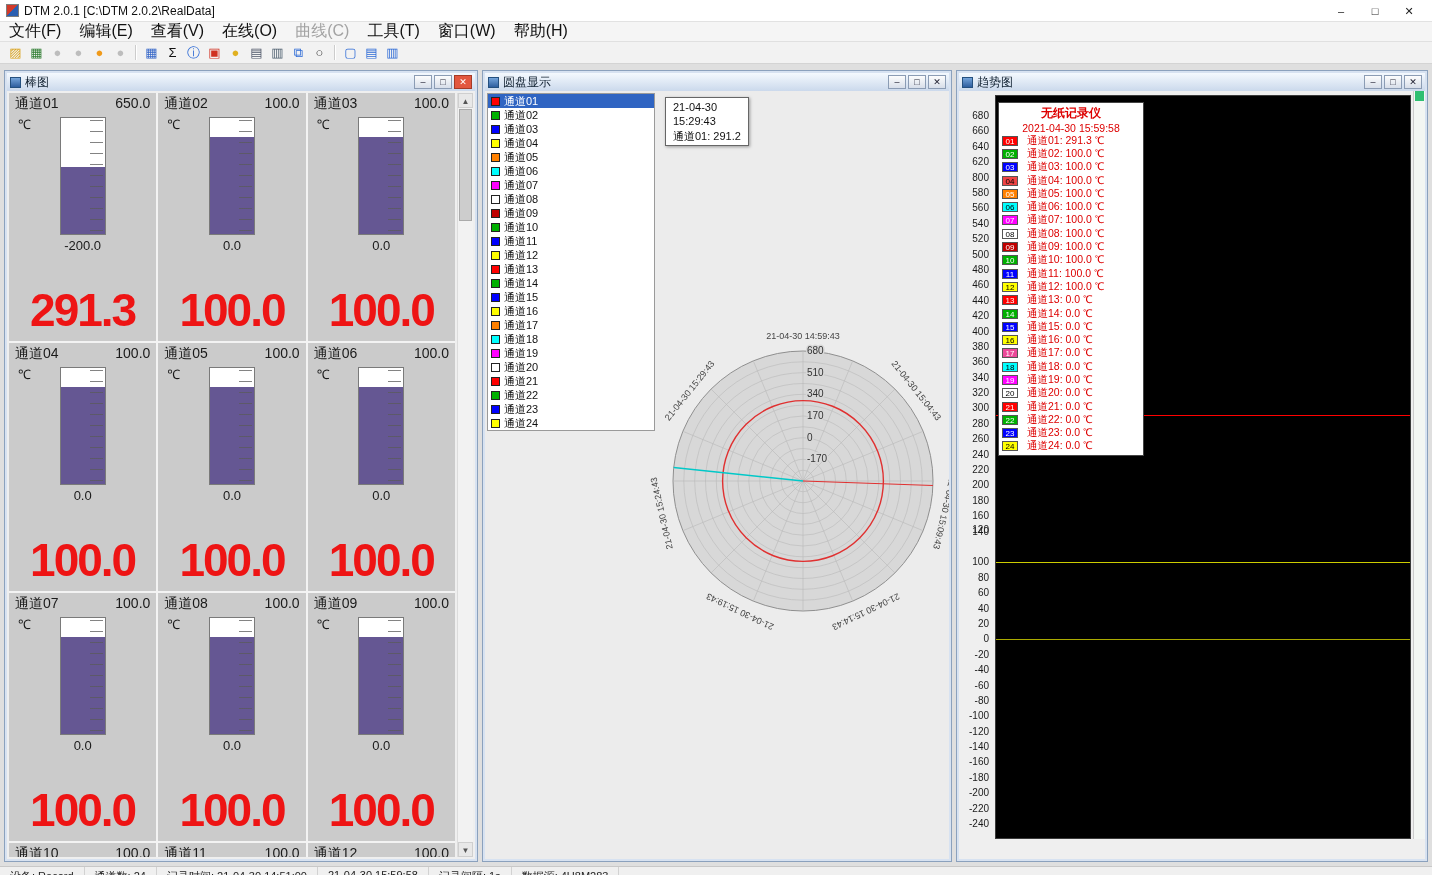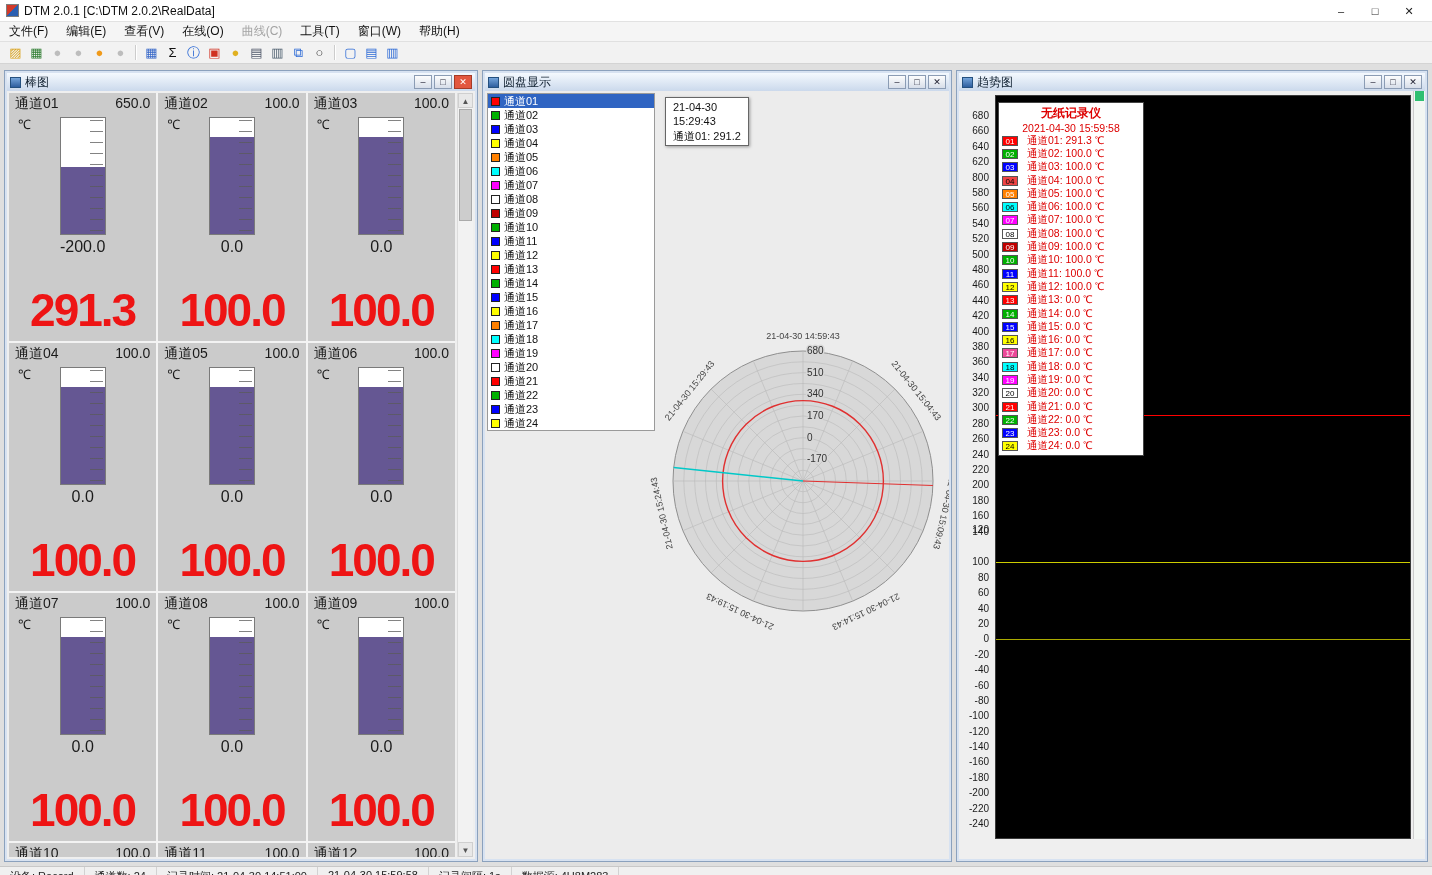--- a/index.html
+++ b/index.html
@@ -7,21 +7,21 @@
     font-family:"Liberation Sans", sans-serif; background:#e6e6e6; }
 
   
   .titlebar { height:22px; background:#ffffff; display:flex; align-items:center;
     padding:0 6px; font-size:12px; color:#111; border-bottom:1px solid #e2e2e2; }
   .app-icon { width:13px; height:13px; margin-right:5px;
     background:linear-gradient(135deg,#d23a2a 0 50%,#2b5fb0 50% 100%); border:1px solid #7d7d7d; }
   .title-btns { margin-left:auto; display:flex; }
   .tbtn { width:34px; height:20px; text-align:center; line-height:20px; font-size:11px; color:#222; }
   .menubar { height:20px; background:#f5f5f5; display:flex; align-items:center;
-    font-size:12px; color:#111; border-bottom:1px solid #e0e0e0; }
+    font-size:16px; color:#111; border-bottom:1px solid #e0e0e0; }
   .menu-item { padding:2px 9px; }
   .menu-item.disabled { color:#a3a3a3; }
   .toolbar { height:22px; background:#f2f2f2; display:flex; align-items:center;
     padding:0 5px; border-bottom:1px solid #d4d4d4; }
   .tb { width:21px; height:19px; display:flex; align-items:center; justify-content:center;
     font-size:13px; }
   .tb.disabled { color:#bdbdbd !important; }
   .tb.sep { width:2px; height:15px; background:#cccccc; margin:0 4px; border-right:1px solid #fff; }
 
   
@@ -45,21 +45,21 @@
   .bar-cell { background:#cbcbcb; position:relative; }
   .bar-head { position:absolute; left:6px; right:6px; top:2px; display:flex;
     justify-content:space-between; font-size:14px; color:#1a1a1a; }
   .bar-unit { position:absolute; left:9px; top:22px; font-size:13px; color:#1a1a1a; }
   .gauge { position:absolute; left:50%; transform:translateX(-50%); top:24px;
     width:46px; height:118px; background:#ffffff; border:1px solid #7a7a7a; }
   .gauge-fill { position:absolute; bottom:0; left:0; right:0; background:#655793; }
   .gauge-ticks { position:absolute; top:2px; bottom:2px; right:2px; width:13px; opacity:.75;
     background:repeating-linear-gradient(to bottom,#5a5a5a 0 1px,transparent 1px 11px); }
   .bar-min { position:absolute; left:0; width:100%; top:145px; text-align:center;
-    font-size:16px; color:#1a1a1a; }
+    font-size:13px; color:#1a1a1a; }
   .bar-value { position:absolute; left:0; width:100%; bottom:4px; text-align:center;
     font-size:46px; font-weight:bold; letter-spacing:-2px; color:#ee1414; }
   .vscroll { position:absolute; top:2px; right:2px; bottom:2px; width:16px;
     background:#f2f2f2; border-left:1px solid #dcdcdc; }
   .vscroll .arrow { height:15px; text-align:center; font-size:8px; line-height:15px;
     color:#555; background:#e8e8e8; border:1px solid #cfcfcf; }
   .vscroll .arrow.down { position:absolute; bottom:0; left:0; right:0; }
   .vscroll .thumb { position:absolute; top:16px; left:1px; right:1px; height:112px;
     background:#cdcdcd; border:1px solid #aaaaaa; }
 

